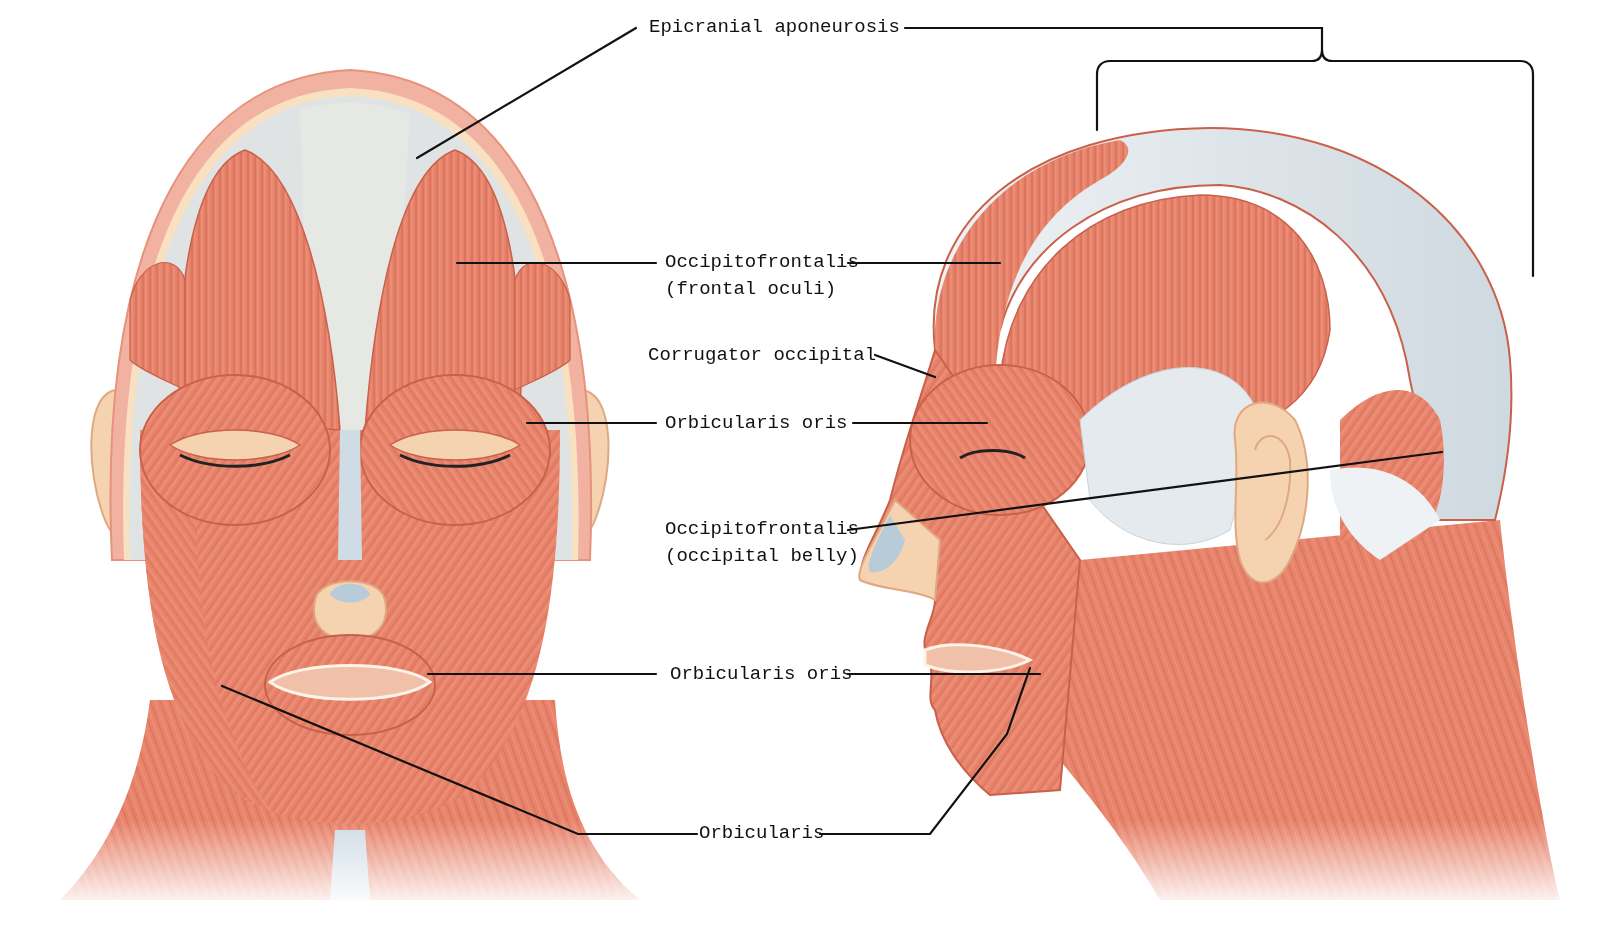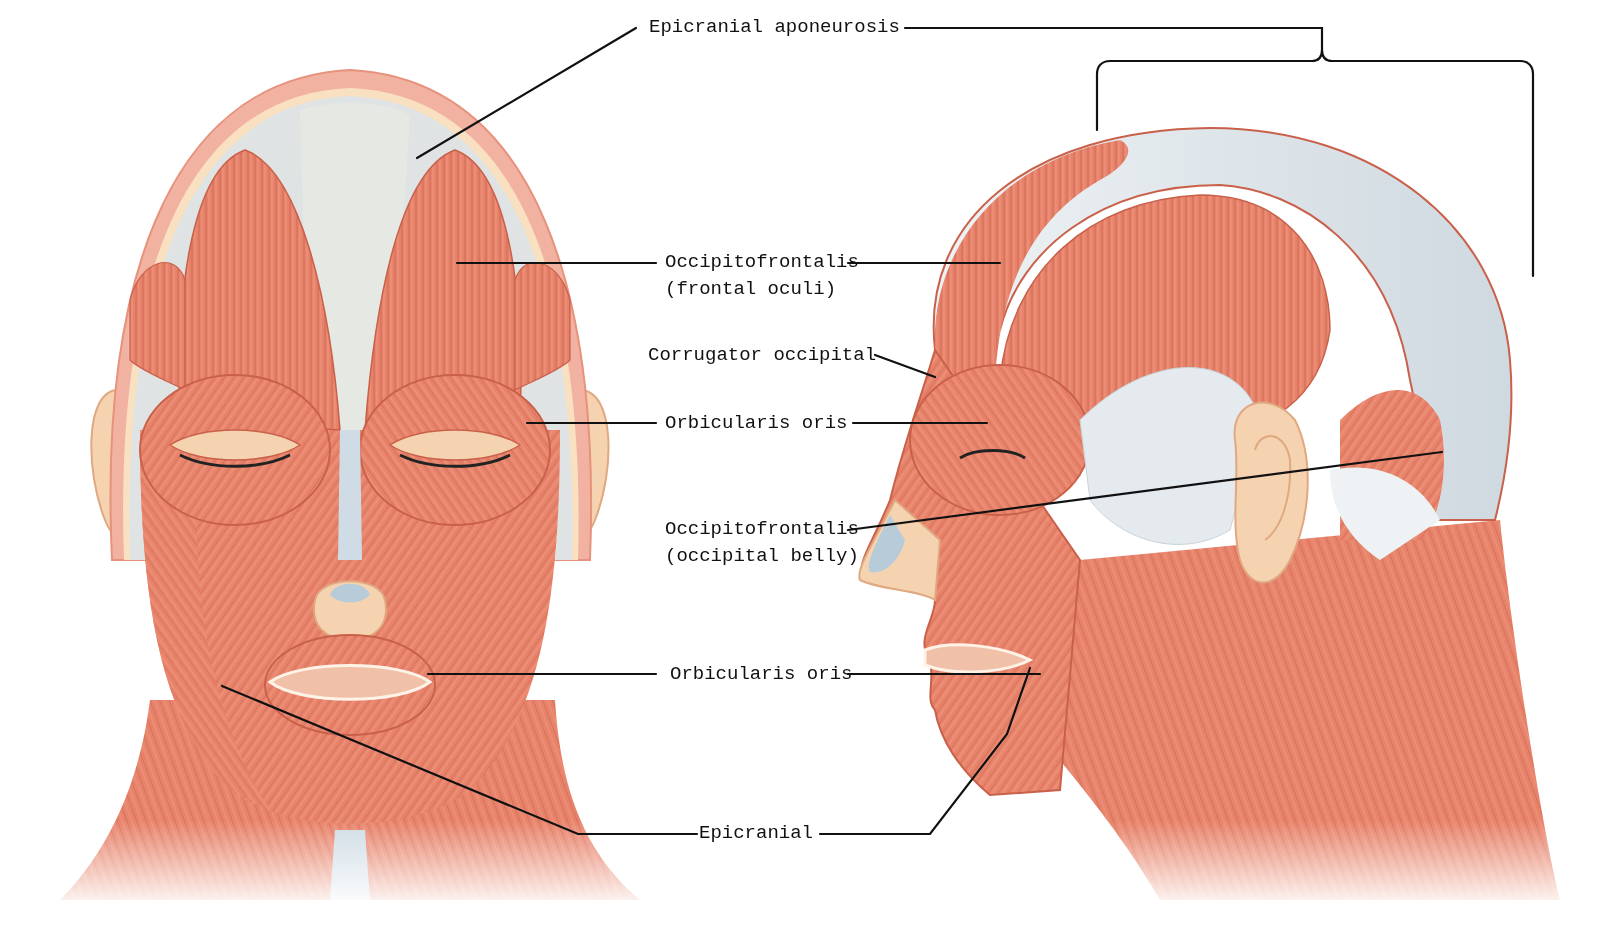--- a/index.html
+++ b/index.html
@@ -165,16 +165,16 @@
 <div class="label" style="left:665px; top:516px;">
   <span>Occipitofrontalis</span>
   <span class="l2">(occipital belly)</span>
 </div>
 
 <div class="label" style="left:670px; top:661px;">
   <span>Orbicularis oris</span>
 </div>
 
 <div class="label" style="left:699px; top:820px;">
-  <span>Epicranial</span>
+  <span>Orbicularis</span>
 </div>
 
 </div>
 
 </body></html>

